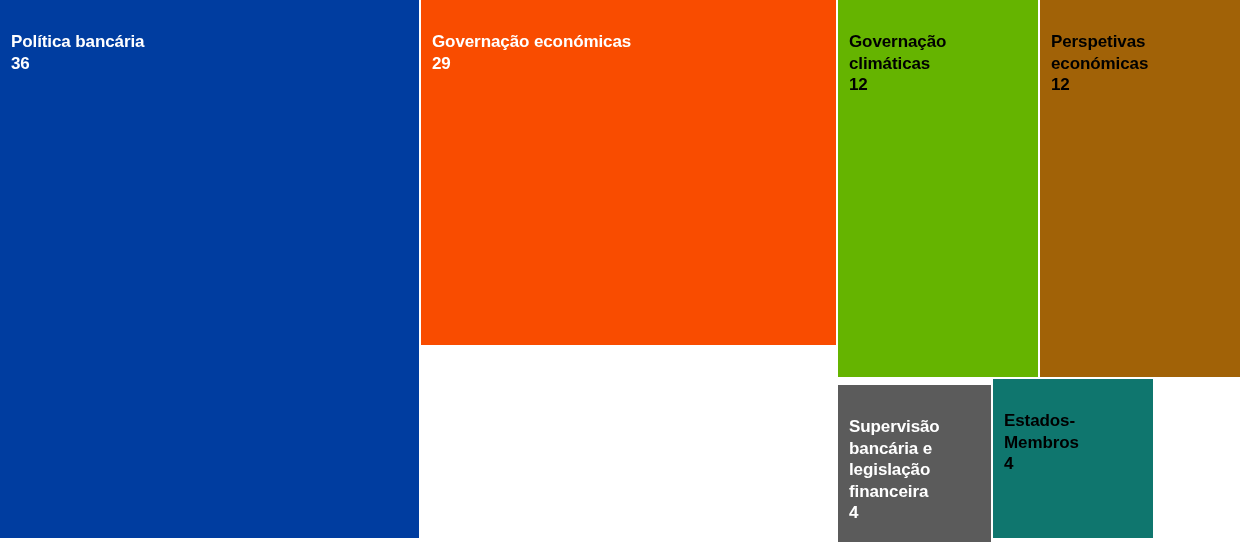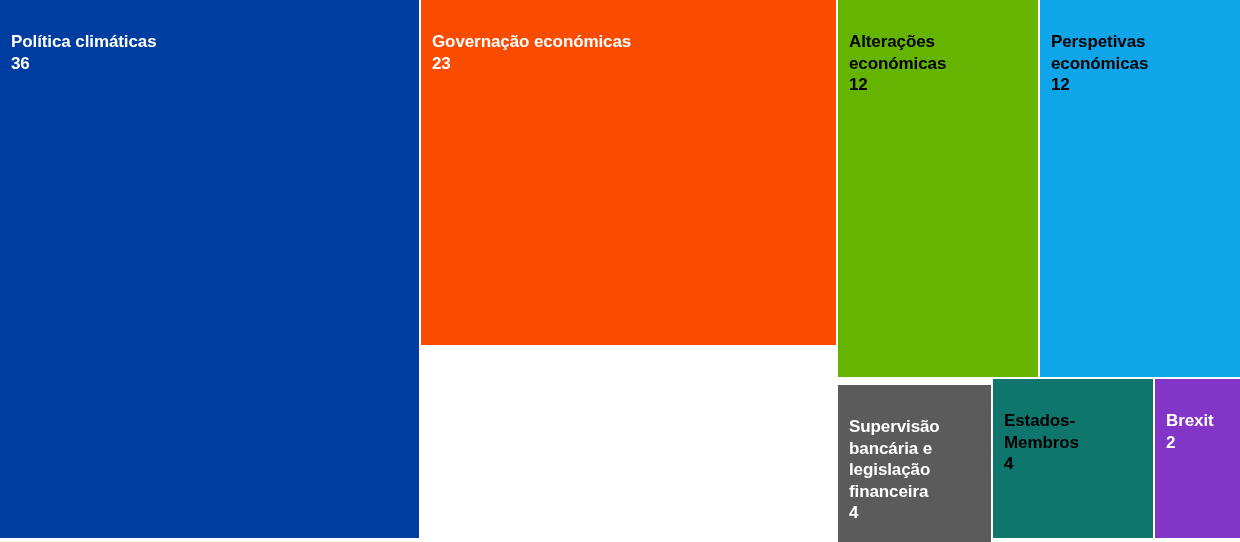--- a/index.html
+++ b/index.html
@@ -53,61 +53,55 @@
   .w-xwide  .tile-label { max-width: 400px; }
   .w-brexit .tile-label { max-width: 78px; }
 </style>
 </head>
 <body>
 
 <div id="treemap">
 
   <div class="tile w-xwide" style="left:0px; top:0px; width:419px; height:538px; background:#003DA0;">
     <div class="tile-label" style="color:#ffffff;">
-      <span>Política climáticas</span>
+      <span>Política bancária</span>
       <span class="tile-value">36</span>
     </div>
   </div>
 
   <div class="tile w-wide" style="left:421px; top:0px; width:415px; height:345px; background:#F94C00;">
     <div class="tile-label" style="color:#ffffff;">
       <span>Governação económicas</span>
-      <span class="tile-value">23</span>
+      <span class="tile-value">29</span>
     </div>
   </div>
 
 
   <div class="tile w-mid" style="left:838px; top:0px; width:200px; height:377px; background:#65B400;">
     <div class="tile-label" style="color:#000000;">
-      <span>Alterações económicas</span>
+      <span>Governação climáticas</span>
       <span class="tile-value">12</span>
     </div>
   </div>
 
-  <div class="tile w-mid" style="left:1040px; top:0px; width:200px; height:377px; background:#0ea5e9;">
+  <div class="tile w-mid" style="left:1040px; top:0px; width:200px; height:377px; background:#a16207;">
     <div class="tile-label" style="color:#000000;">
       <span>Perspetivas económicas</span>
       <span class="tile-value">12</span>
     </div>
   </div>
 
   <div class="tile w-narrow" style="left:838px; top:379px; width:153px; height:159px; background:#5B5B5B;margin-top:6px;">
     <div class="tile-label" style="color:#ffffff;">
       <span>Supervisão bancária e legislação financeira</span>
       <span class="tile-value">4</span>
     </div>
   </div>
 
   <div class="tile w-narrow" style="left:993px; top:379px; width:160px; height:159px; background:#0f766e;">
     <div class="tile-label" style="color:#000000;">
       <span>Estados-Membros</span>
       <span class="tile-value">4</span>
     </div>
   </div>
 
-  <div class="tile w-brexit" style="left:1155px; top:379px; width:85px; height:159px; background:#8335C8;">
-    <div class="tile-label" style="color:#ffffff;">
-      <span>Brexit</span>
-      <span class="tile-value">2</span>
-    </div>
-  </div>
 
 </div>
 
 </body></html>

